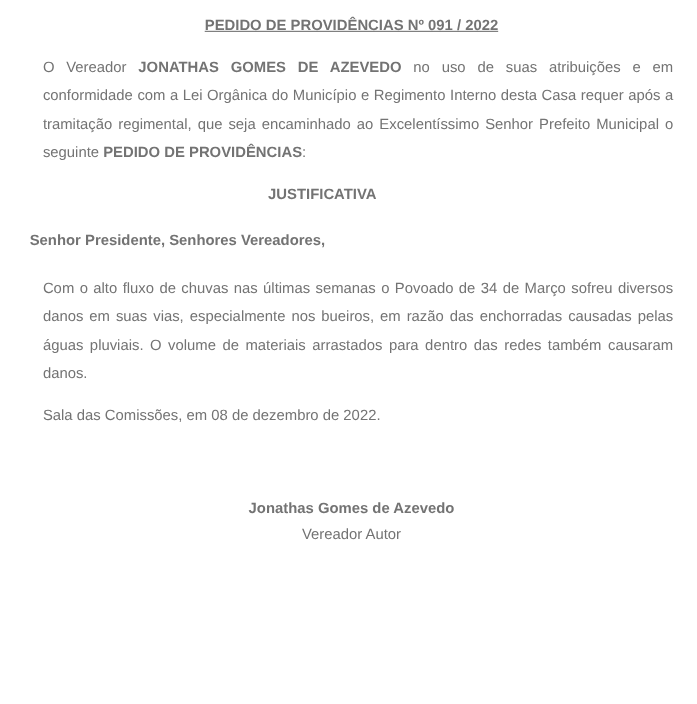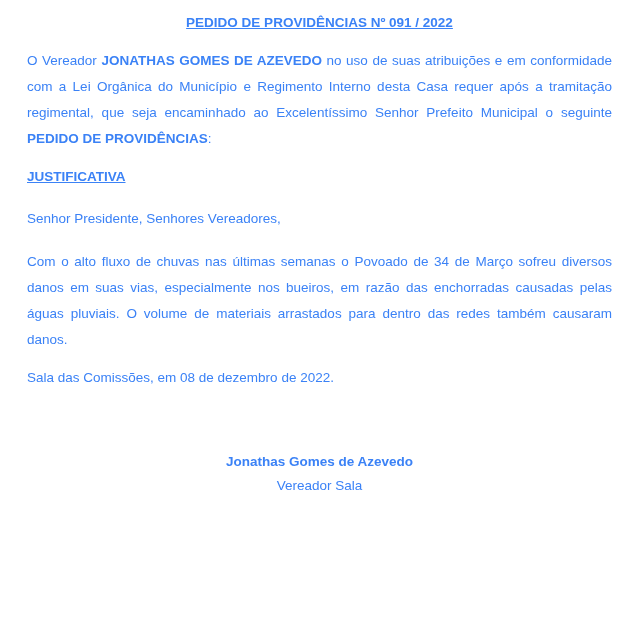--- a/index.html
+++ b/index.html
@@ -10,58 +10,59 @@
   .page {
     position: relative;
     width: 634px;
     height: 640px;
     box-sizing: border-box;
     background: #ffffff;
     padding: 10px 22px 0 27px;
     font-family: "Liberation Sans", "DejaVu Sans", sans-serif;
     font-size: 13.5px;
     line-height: 26px;
-    color: #3b82f6;
+    color: #737373;
     overflow: hidden;
   }
   .doc-title {
     font-size: 13.5px;
     font-weight: bold;
     text-decoration: underline;
     text-align: center;
     margin: 0 0 12px 0;
     line-height: 26px;
   }
   .para {
-    margin: 0 0 12px 0;
+    margin: 0 0 12px 12px;
   }
   .justify {
     text-align: justify;
     text-justify: inter-word;
   }
   .b {
     font-weight: bold;
   }
   .subject {
     font-weight: bold;
     text-align: right;
     margin: 0 0 14px 0;
   }
   .justification-heading {
     font-size: 13.5px;
     font-weight: bold;
-    text-decoration: underline;
+    text-align: center;
     margin: 0 53px 16px 0;
     line-height: 26px;
   }
   .salutation {
     margin: 0 0 17px 0;
+    font-weight: bold;
   }
   .dateline {
-    margin: 0 0 58px 0;
+    margin: 0 0 58px 12px;
   }
   .signature {
     text-align: center;
   }
   .sig-name {
     font-weight: bold;
     line-height: 26px;
   }
   .sig-role {
     line-height: 22px;
@@ -81,16 +82,16 @@
 
   <p class="para salutation">Senhor Presidente, Senhores Vereadores,</p>
 
   <p class="para justify">Com o alto fluxo de chuvas nas últimas semanas o Povoado de 34 de Março sofreu diversos danos em suas vias, especialmente nos bueiros, em razão das enchorradas causadas pelas águas pluviais. O volume de materiais arrastados para dentro das redes também causaram danos.</p>
 
 
   <p class="para dateline">Sala das Comissões, em 08 de dezembro de 2022.</p>
 
   <div class="signature">
     <div class="sig-name">Jonathas Gomes de Azevedo</div>
-    <div class="sig-role">Vereador Sala</div>
+    <div class="sig-role">Vereador Autor</div>
   </div>
 
 </div>
 
 </body></html>

